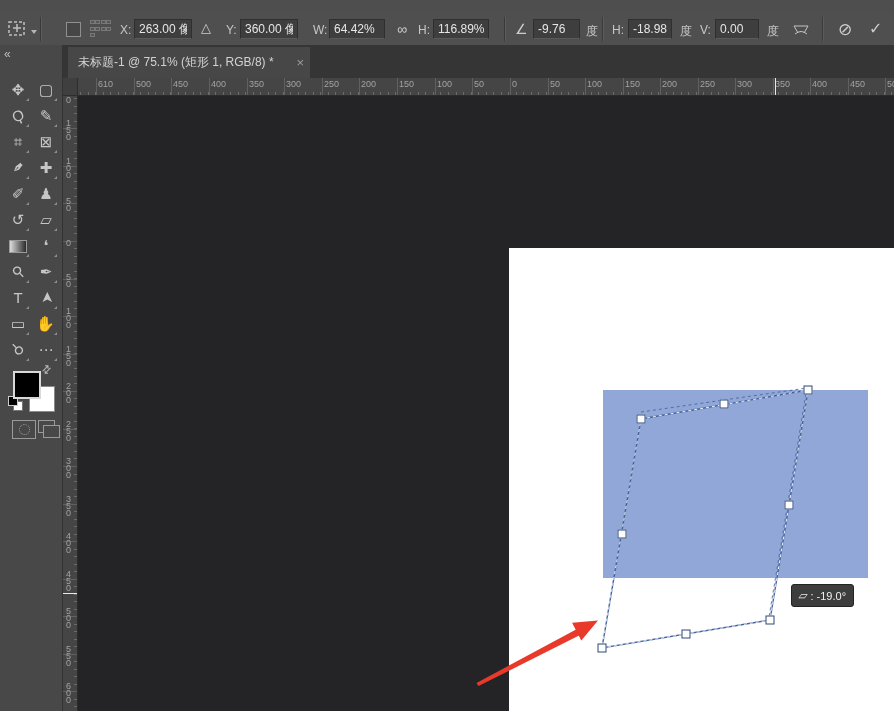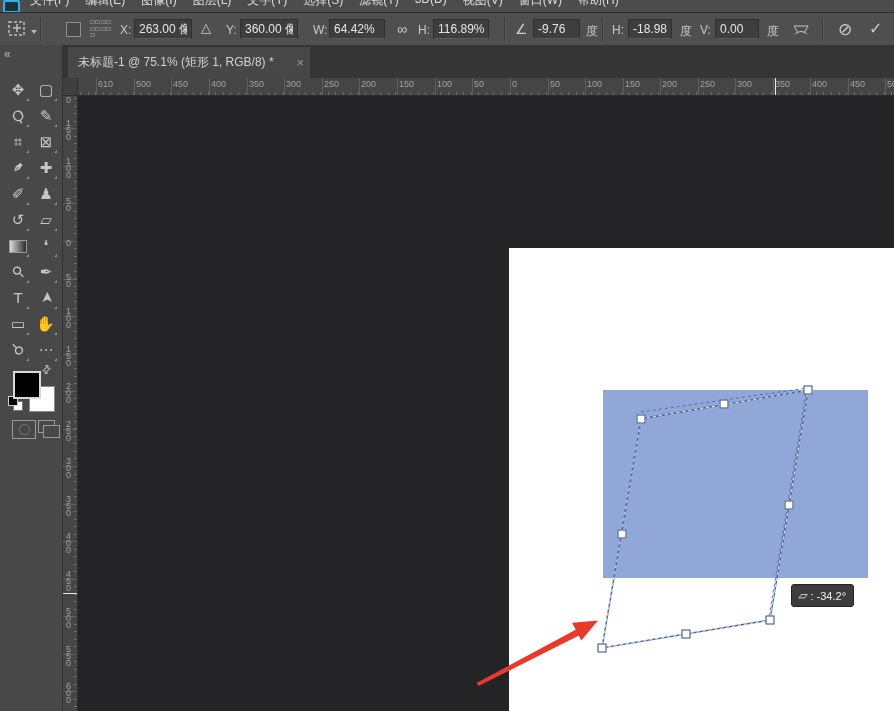--- a/index.html
+++ b/index.html
@@ -66,36 +66,20 @@
   .handle{position:absolute;width:7px;height:7px;background:#fdfdfd;border:1px solid #2c4a78;transform:translate(-50%,-50%);box-sizing:content-box;}
   #tooltip{position:absolute;left:791px;top:584px;height:21px;background:#3d3d3d;border:1px solid #232323;border-radius:3px;display:flex;align-items:center;padding:0 7px;gap:3px;z-index:6;}
   #tooltip .ic{color:#e8e8e8;font-size:11px;transform:skewX(-12deg);}
   #tooltip .tx{color:#f0f0f0;font-size:11px;white-space:nowrap;}
 </style>
 </head>
 <body>
 
 <div id="root">
 
-  <div id="menubar">
-    <span id="app-icon"></span>
-    <div id="menu-items">
-        <span>文件(F)</span>
-        <span>编辑(E)</span>
-        <span>图像(I)</span>
-        <span>图层(L)</span>
-        <span>文字(Y)</span>
-        <span>选择(S)</span>
-        <span>滤镜(T)</span>
-        <span>3D(D)</span>
-        <span>视图(V)</span>
-        <span>窗口(W)</span>
-        <span>帮助(H)</span>
-      </div>
-  </div>
 
   <div id="optionsbar">
     <span class="obtn" id="tool-preset">
       <svg width="24" height="22" viewBox="0 0 24 22">
           <rect x="3" y="4" width="15" height="13" fill="none" stroke="#c0c0c0" stroke-width="1.5" stroke-dasharray="3,2"></rect>
           <path d="M7 10 h8 M11 6 v8" stroke="#c0c0c0" stroke-width="1.5" fill="none"></path>
         </svg>
     </span>
     <span id="preset-arrow"></span>
     <span class="sep" style="left:40px"></span>
@@ -562,16 +546,16 @@
       <div class="handle" style="left: 808px; top: 390px;"></div>
       <div class="handle" style="left: 789px; top: 505px;"></div>
       <div class="handle" style="left: 770px; top: 620px;"></div>
       <div class="handle" style="left: 686px; top: 634px;"></div>
       <div class="handle" style="left: 602px; top: 648px;"></div>
       <div class="handle" style="left: 622px; top: 534px;"></div>
     </div>
 
   <div id="tooltip">
     <span class="ic">▱</span>
-    <span class="tx">: -34.2°</span>
+    <span class="tx">: -19.0°</span>
   </div>
 
 </div>
 
 </body></html>

